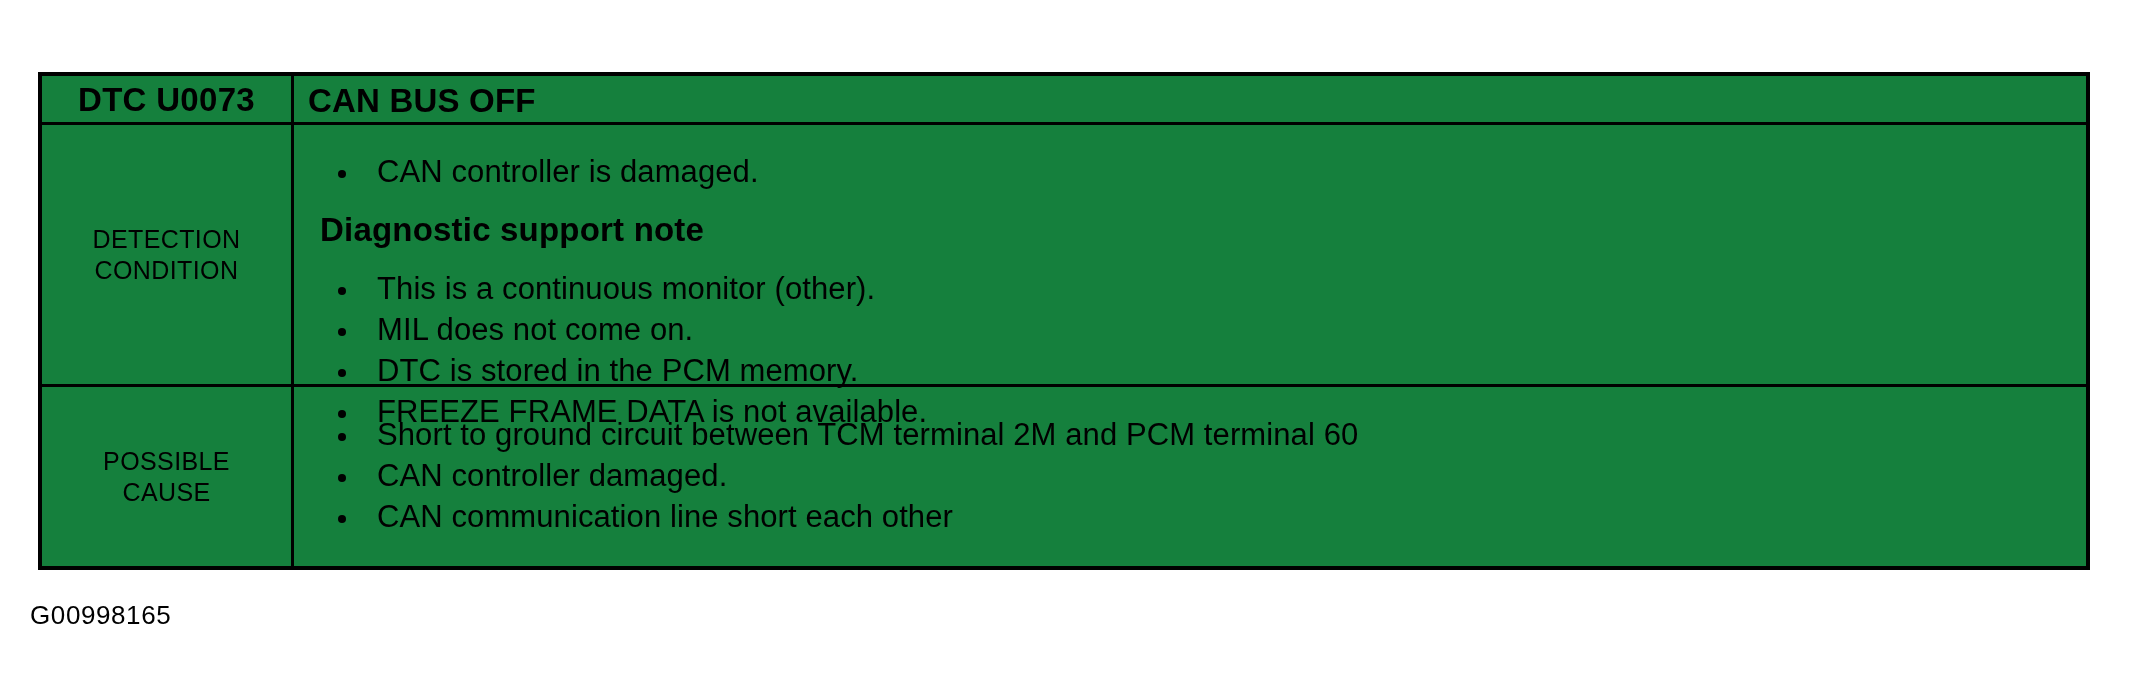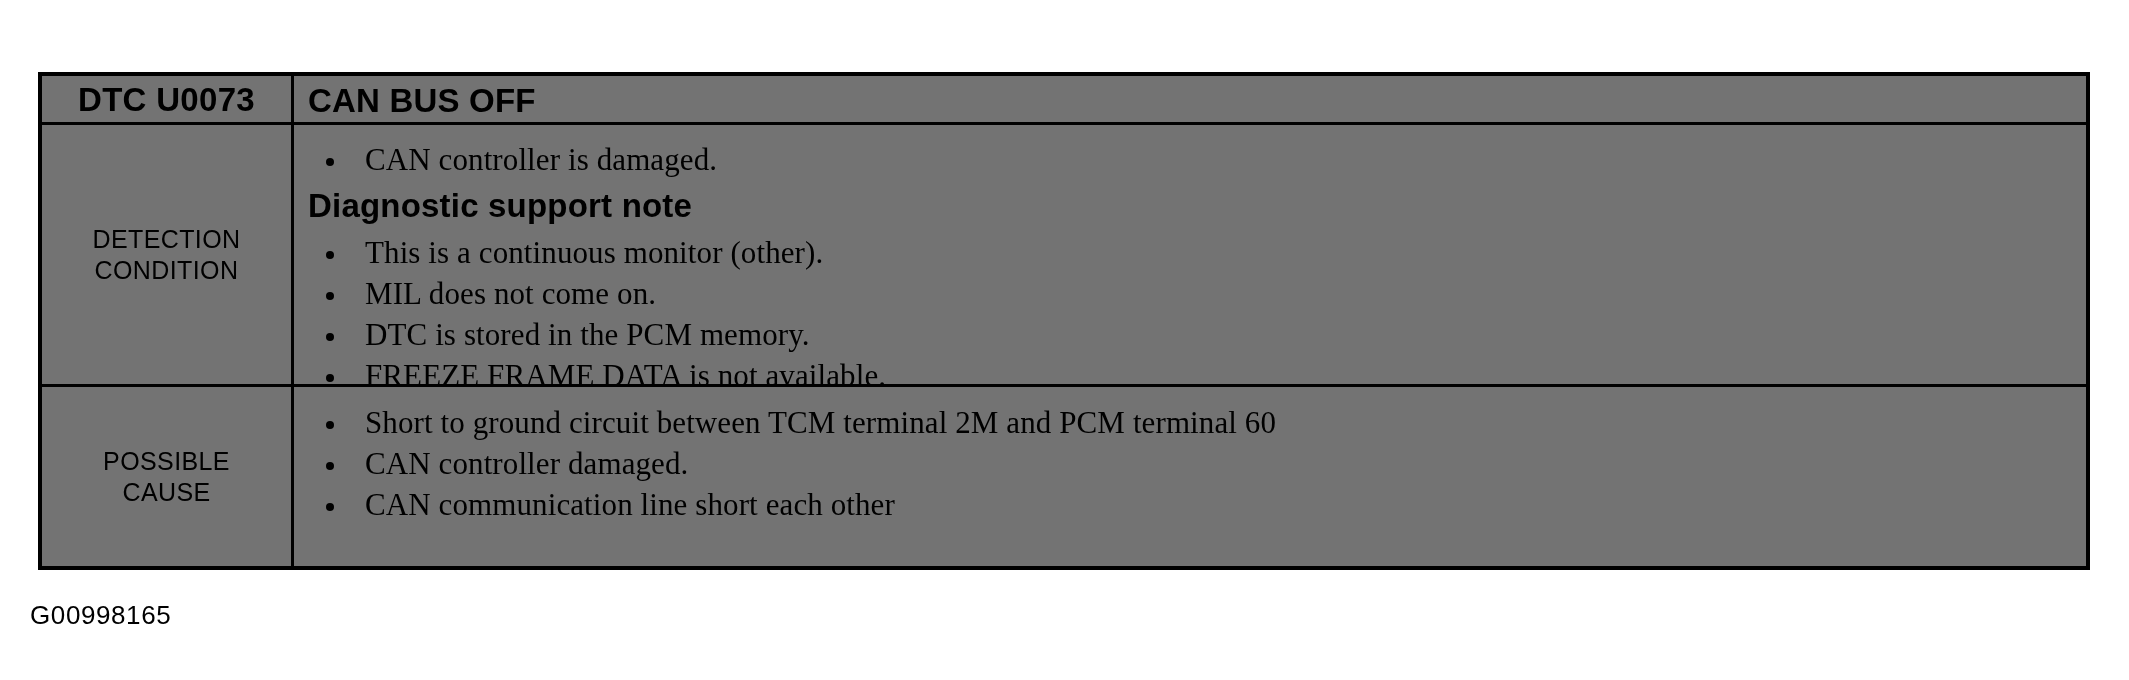--- a/index.html
+++ b/index.html
@@ -19,21 +19,21 @@
 
   
   #dtc-table {
     position: absolute;
     left: 38px;
     top: 72px;
     width: 2052px;      
     height: 498px;      
     box-sizing: border-box;
     border: 4px solid #000000;
-    background: #737373;
+    background: #15803d;
     overflow: hidden;   
   }
 
   .trow {
     position: absolute;
     left: 0;
     width: 100%;
     box-sizing: border-box;
   }
 
@@ -94,23 +94,22 @@
   }
   .section-label {
     font-size: 25px;
     font-weight: normal;
     line-height: 1.22;
     letter-spacing: 0.4px;
   }
 
   ul.bullets {
     list-style: none;
-    margin: 4px;
+    margin: 16px;
     padding: 0;
-    font-family: Liberation Serif, serif;
   }
   ul.bullets li {
     position: relative;
     font-size: 31px;
     line-height: 41px;
     padding-left: 53px;
     white-space: nowrap;
     letter-spacing: 0.1px;
   }
   ul.bullets li::before {
@@ -123,21 +122,21 @@
     border-radius: 50%;
     background: #000000;
   }
 
   .support-note {
     font-size: 33px;
     font-weight: bold;
     line-height: 44px;
     letter-spacing: 0.2px;
     padding-left: 0;
-    margin: 0;
+    margin: 12px;
   }
 
   #detection-body { padding-top: 10px; }
   #cause-body     { padding-top: 11px; }
 
   
   #figure-caption {
     position: absolute;
     left: 30px;
     top: 602px;

